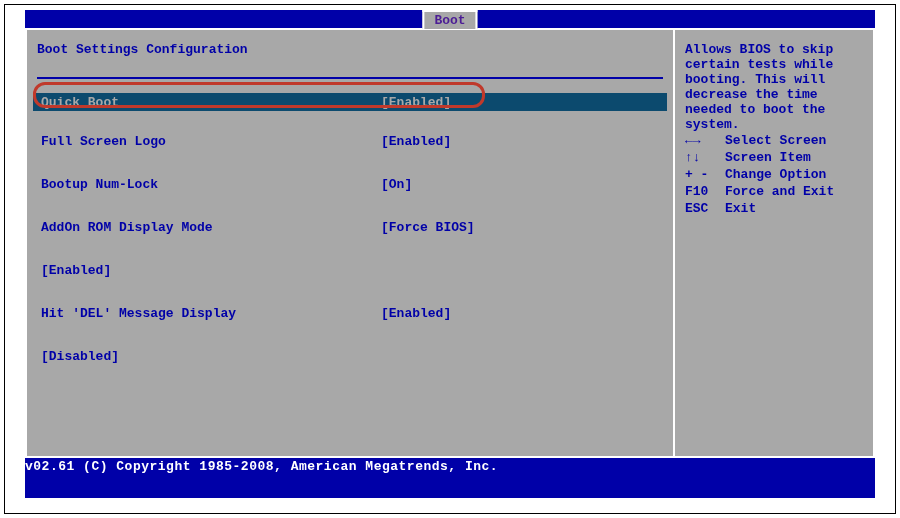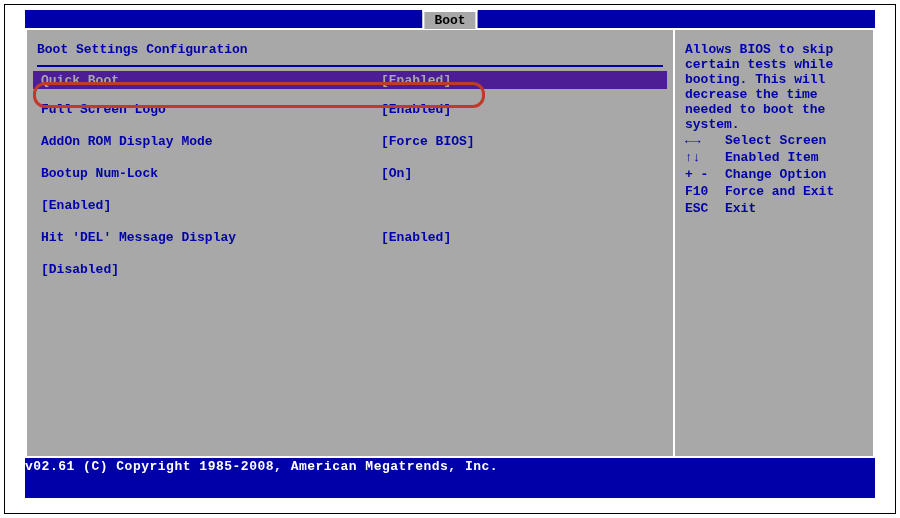--- a/index.html
+++ b/index.html
@@ -35,21 +35,21 @@
 .tab-row {
   position: relative;
   height: 20px;
   border-bottom: 2px solid #fff;
 }
 .tab {
   position: absolute;
   left: 50%;
   transform: translateX(-50%);
   top: 0;
-  color: #000000;
+  color: #4c1d95;
   padding: 1px 10px;
   border: 2px solid #fff;
   border-bottom: none;
   font-weight: bold;
   background: #a8a8a8;
   line-height: 15px;
 }
 .main-grid {
   display: flex;
   flex-direction: row;
@@ -72,40 +72,41 @@
   border-left: none;
   color: #0000a8;
   padding: 12px 10px;
   display: flex;
   flex-direction: column;
   justify-content: flex-start;
 }
 .section-title {
   color: #0000a8;
   font-weight: bold;
-  margin-bottom: 8px;
+  margin-bottom: 20px;
 }
 .hr {
   height: 2px;
   background: #0000a8;
   margin: 4px 0 2px 0;
 }
 .row {
   display: flex;
   flex-direction: row;
   align-items: center;
   height: 18px;
   padding: 16px 4px;
+  margin-top: 11px;
 }
 .row .label { width: 340px; }
 .row .val { }
 .row.selected-high {
-  background: #4c1d95;
+  background: #0c4a6e;
   color: #a8a8a8;
-  margin: 4px -4px;
+  margin: 14px -4px;
   padding: 0 8px;
 }
 .highlight-ring {
   position: absolute;
   top: 52px;
   left: 6px;
   width: 452px;
   height: 26px;
   border: 3px solid #c0392b;
   border-radius: 12px;
@@ -145,26 +146,26 @@
 
         <div class="row selected-high">
           <span class="label">Quick Boot</span>
           <span class="val">[Enabled]</span>
         </div>
         <div class="row">
           <span class="label">Full Screen Logo</span>
           <span class="val">[Enabled]</span>
         </div>
         <div class="row">
+          <span class="label">Bootup Num-Lock</span>
+          <span class="val">[On]</span>
+        </div>
+        <div class="row">
           <span class="label">AddOn ROM Display Mode</span>
           <span class="val">[Force BIOS]</span>
-        </div>
-        <div class="row">
-          <span class="label">Bootup Num-Lock</span>
-          <span class="val">[On]</span>
         </div>
         <div class="row">
           <span class="val">[Enabled]</span>
         </div>
         <div class="row">
           <span class="label">Hit 'DEL' Message Display</span>
           <span class="val">[Enabled]</span>
         </div>
         <div class="row">
           <span class="val">[Disabled]</span>
@@ -175,21 +176,21 @@
 
       <div class="right-pane">
         <div>Allows BIOS to skip certain tests while booting. This will decrease the time needed to boot the system.</div>
         <div class="legend">
           <div class="legend-row">
             <span class="k">←→</span>
             <span>Select Screen</span>
           </div>
           <div class="legend-row">
             <span class="k">↑↓</span>
-            <span>Enabled Item</span>
+            <span>Screen Item</span>
           </div>
           <div class="legend-row">
             <span class="k">+ -</span>
             <span>Change Option</span>
           </div>
           <div class="legend-row">
             <span class="k">F10</span>
             <span>Force and Exit</span>
           </div>
           <div class="legend-row">

